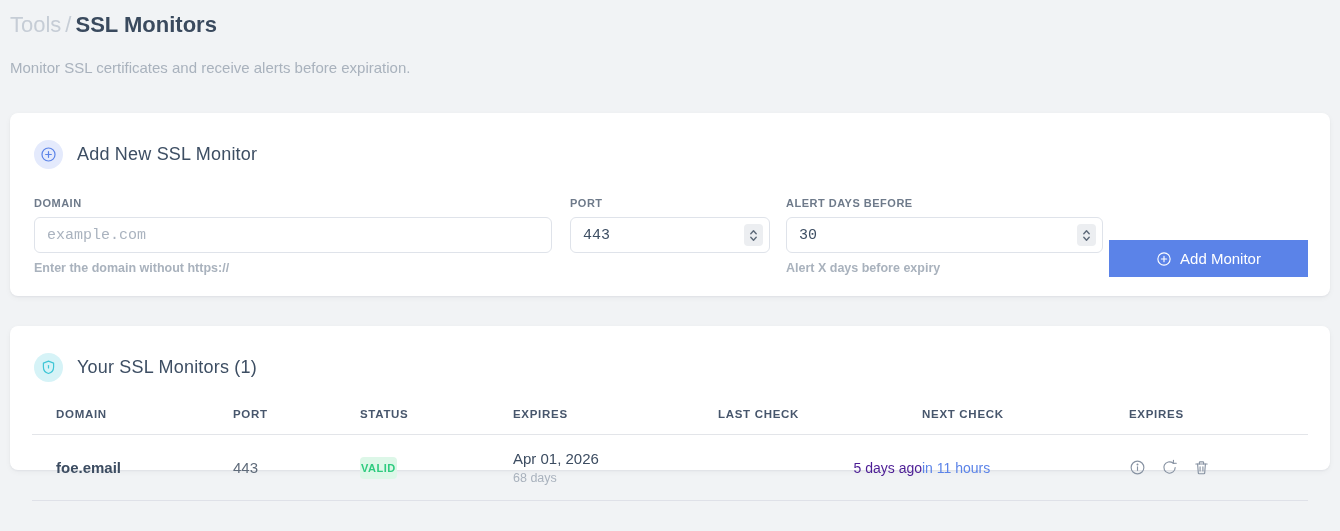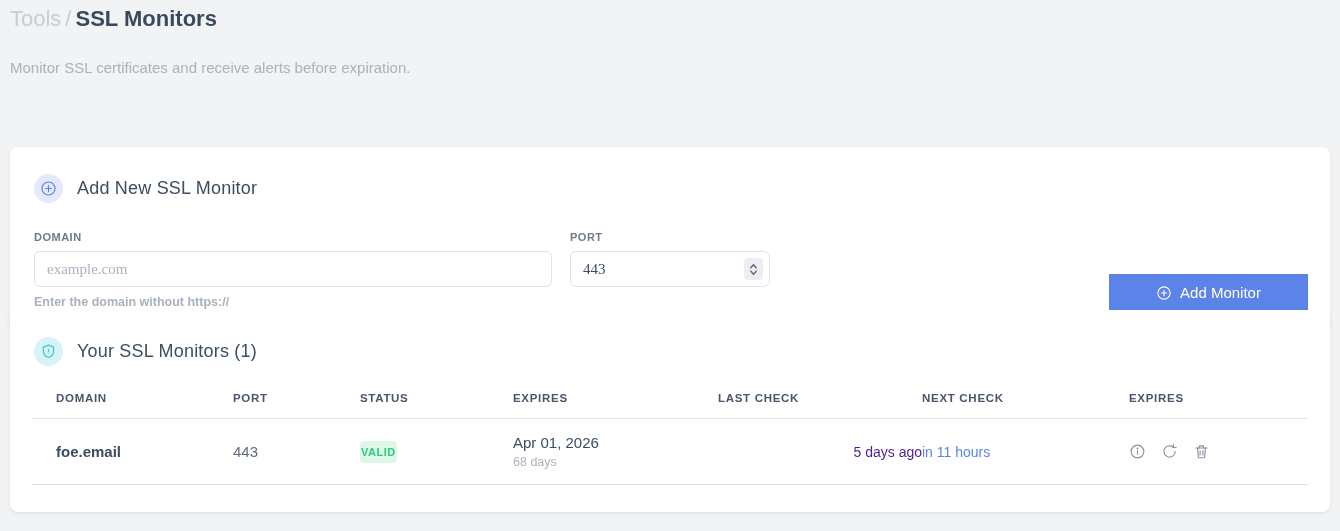--- a/index.html
+++ b/index.html
@@ -6,55 +6,55 @@
   html, body { width: 1340px; height: 531px; }
   body {
     position: relative;
     background: #f1f3f5;
     font-family: "Liberation Sans", sans-serif;
     color: #3d4e63;
     overflow: hidden;
   }
 
   
-  .breadcrumb { position: absolute; left: 10px; top: 6px; font-size: 22px; }
+  .breadcrumb { position: absolute; left: 10px; top: 12px; font-size: 22px; }
   .breadcrumb .crumb-parent { color: #c6cdd6; font-weight: 400; }
   .breadcrumb .crumb-sep { color: #c6cdd6; font-weight: 400; padding: 0 4px; }
   .breadcrumb .crumb-current { color: #3a4a5e; font-weight: 700; }
   .page-subtitle { position: absolute; left: 10px; top: 59px; font-size: 15px; color: #a9b2bd; }
 
   
   .card {
     position: absolute; left: 10px; right: 10px; background: #ffffff;
     border-radius: 8px;
     box-shadow: 0 1px 2px rgba(16,24,40,.05), 0 2px 6px rgba(16,24,40,.04);
   }
-  .card-add { top: 113px; height: 183px; margin-top: 34px; }
-  .card-list { top: 310px; height: 202px; }
+  .card-add { top: 113px; height: 183px; }
+  .card-list { top: 326px; height: 144px; }
 
   .card-head { position: absolute; left: 24px; top: 27px; display: flex; align-items: center; gap: 14px; }
   .icon-badge {
     width: 29px; height: 29px; border-radius: 50%;
     display: flex; align-items: center; justify-content: center; flex: 0 0 auto;
   }
   .icon-badge.blue { background: #e4eafc; color: var(--accent_blue); }
   .icon-badge.cyan { background: #d6f3f7; color: var(--shield_cyan); }
   .icon-badge svg { width: 17px; height: 17px; display: block; }
   .card-title { font-size: 18px; font-weight: 500; color: #3d4e63; letter-spacing: .2px; }
 
   
   .field { position: absolute; }
   .field-label {
     font-size: 11px; font-weight: 600; color: #6e7a8a;
     letter-spacing: .5px; margin-bottom: 8px;
   }
   .input-wrap { position: relative; }
   .text-input {
     width: 100%; height: 36px; border: 1px solid #dfe3ea; border-radius: 6px;
-    font-family: Liberation Serif, serif; font-size: 15px; color: #3d4e63;
+    font-family: Liberation Mono, monospace; font-size: 15px; color: #3d4e63;
     padding: 16px 12px; background: #fff; outline: none;
   }
   .text-input::placeholder { color: #aab3bf; }
   .field-helper { font-size: 12.5px; color: #a9b2bd; margin-top: 8px; font-weight: bold; }
 
   .stepper {
     position: absolute; right: 7px; top: 7px; width: 19px; height: 22px;
     background: #eceef1; border-radius: 4px; color: #5f6b7a;
     display: flex; align-items: center; justify-content: center; cursor: pointer;
   }
@@ -134,20 +134,33 @@
       <input class="text-input" type="text" value="443" style="">
       <span class="stepper">
         <svg viewBox="0 0 10 14" fill="none" stroke="currentColor" stroke-width="1.6" stroke-linecap="round" stroke-linejoin="round">
           <path d="M2 5l3-3.2 3 3.2"></path>
             <path d="M2 9l3 3.2 3-3.2"></path>
         </svg>
       </span>
     </div>
   </div>
 
+  <div class="field field-alert">
+    <div class="field-label">ALERT DAYS BEFORE</div>
+    <div class="input-wrap">
+      <input class="text-input" type="text" value="30" style="">
+      <span class="stepper">
+        <svg viewBox="0 0 10 14" fill="none" stroke="currentColor" stroke-width="1.6" stroke-linecap="round" stroke-linejoin="round">
+          <path d="M2 5l3-3.2 3 3.2"></path>
+            <path d="M2 9l3 3.2 3-3.2"></path>
+        </svg>
+      </span>
+    </div>
+    <div class="field-helper">Alert X days before expiry</div>
+  </div>
 
   <button class="btn-add">
     <span style="display:flex;">
       <svg viewBox="0 0 24 24" fill="none" stroke="currentColor" stroke-width="1.7" stroke-linecap="round">
         <circle cx="12" cy="12" r="9.2"></circle>
           <path d="M12 8v8M8 12h8"></path>
       </svg>
     </span>
     <span>Add Monitor</span>
   </button>

